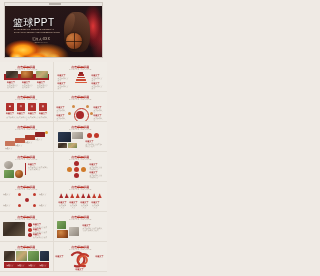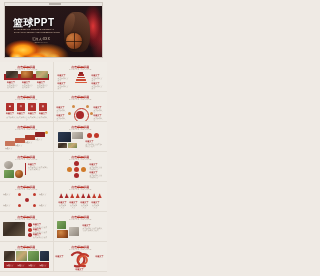--- a/index.html
+++ b/index.html
@@ -39,21 +39,21 @@
   }
   .hero-ball{
     position:absolute;right:22px;top:27px;width:16px;height:16px;border-radius:50%;
     background:radial-gradient(circle at 32% 28%,#c97a3c 0%,#a65427 48%,#5d2d14 100%);
     box-shadow:0 0 3px rgba(0,0,0,.6);
   }
   .hero-ball:before{content:"";position:absolute;left:50%;top:0;width:1px;height:100%;background:rgba(40,18,8,.7);}
   .hero-ball:after{content:"";position:absolute;left:0;top:50%;width:100%;height:1px;background:rgba(40,18,8,.7);}
   .hero-title{
     position:absolute;left:8px;top:13px;
-    color:#ffffff;font-size:10px;font-weight:bold;letter-spacing:.4px;
+    color:#ffffff;font-size:10px;font-weight:normal;letter-spacing:.4px;
     text-shadow:0 1px 2px rgba(0,0,0,.9);white-space:nowrap;
   }
   .hero-sub{
     position:absolute;left:9px;top:25px;width:46px;
     color:rgba(255,228,200,.78);font-size:2.4px;line-height:3.2px;letter-spacing:.1px;
   }
   .hero-presenter{
     position:absolute;left:22px;top:34px;
     color:rgba(255,235,210,.85);font-size:3px;letter-spacing:.3px;text-align:center;width:28px;
   }

